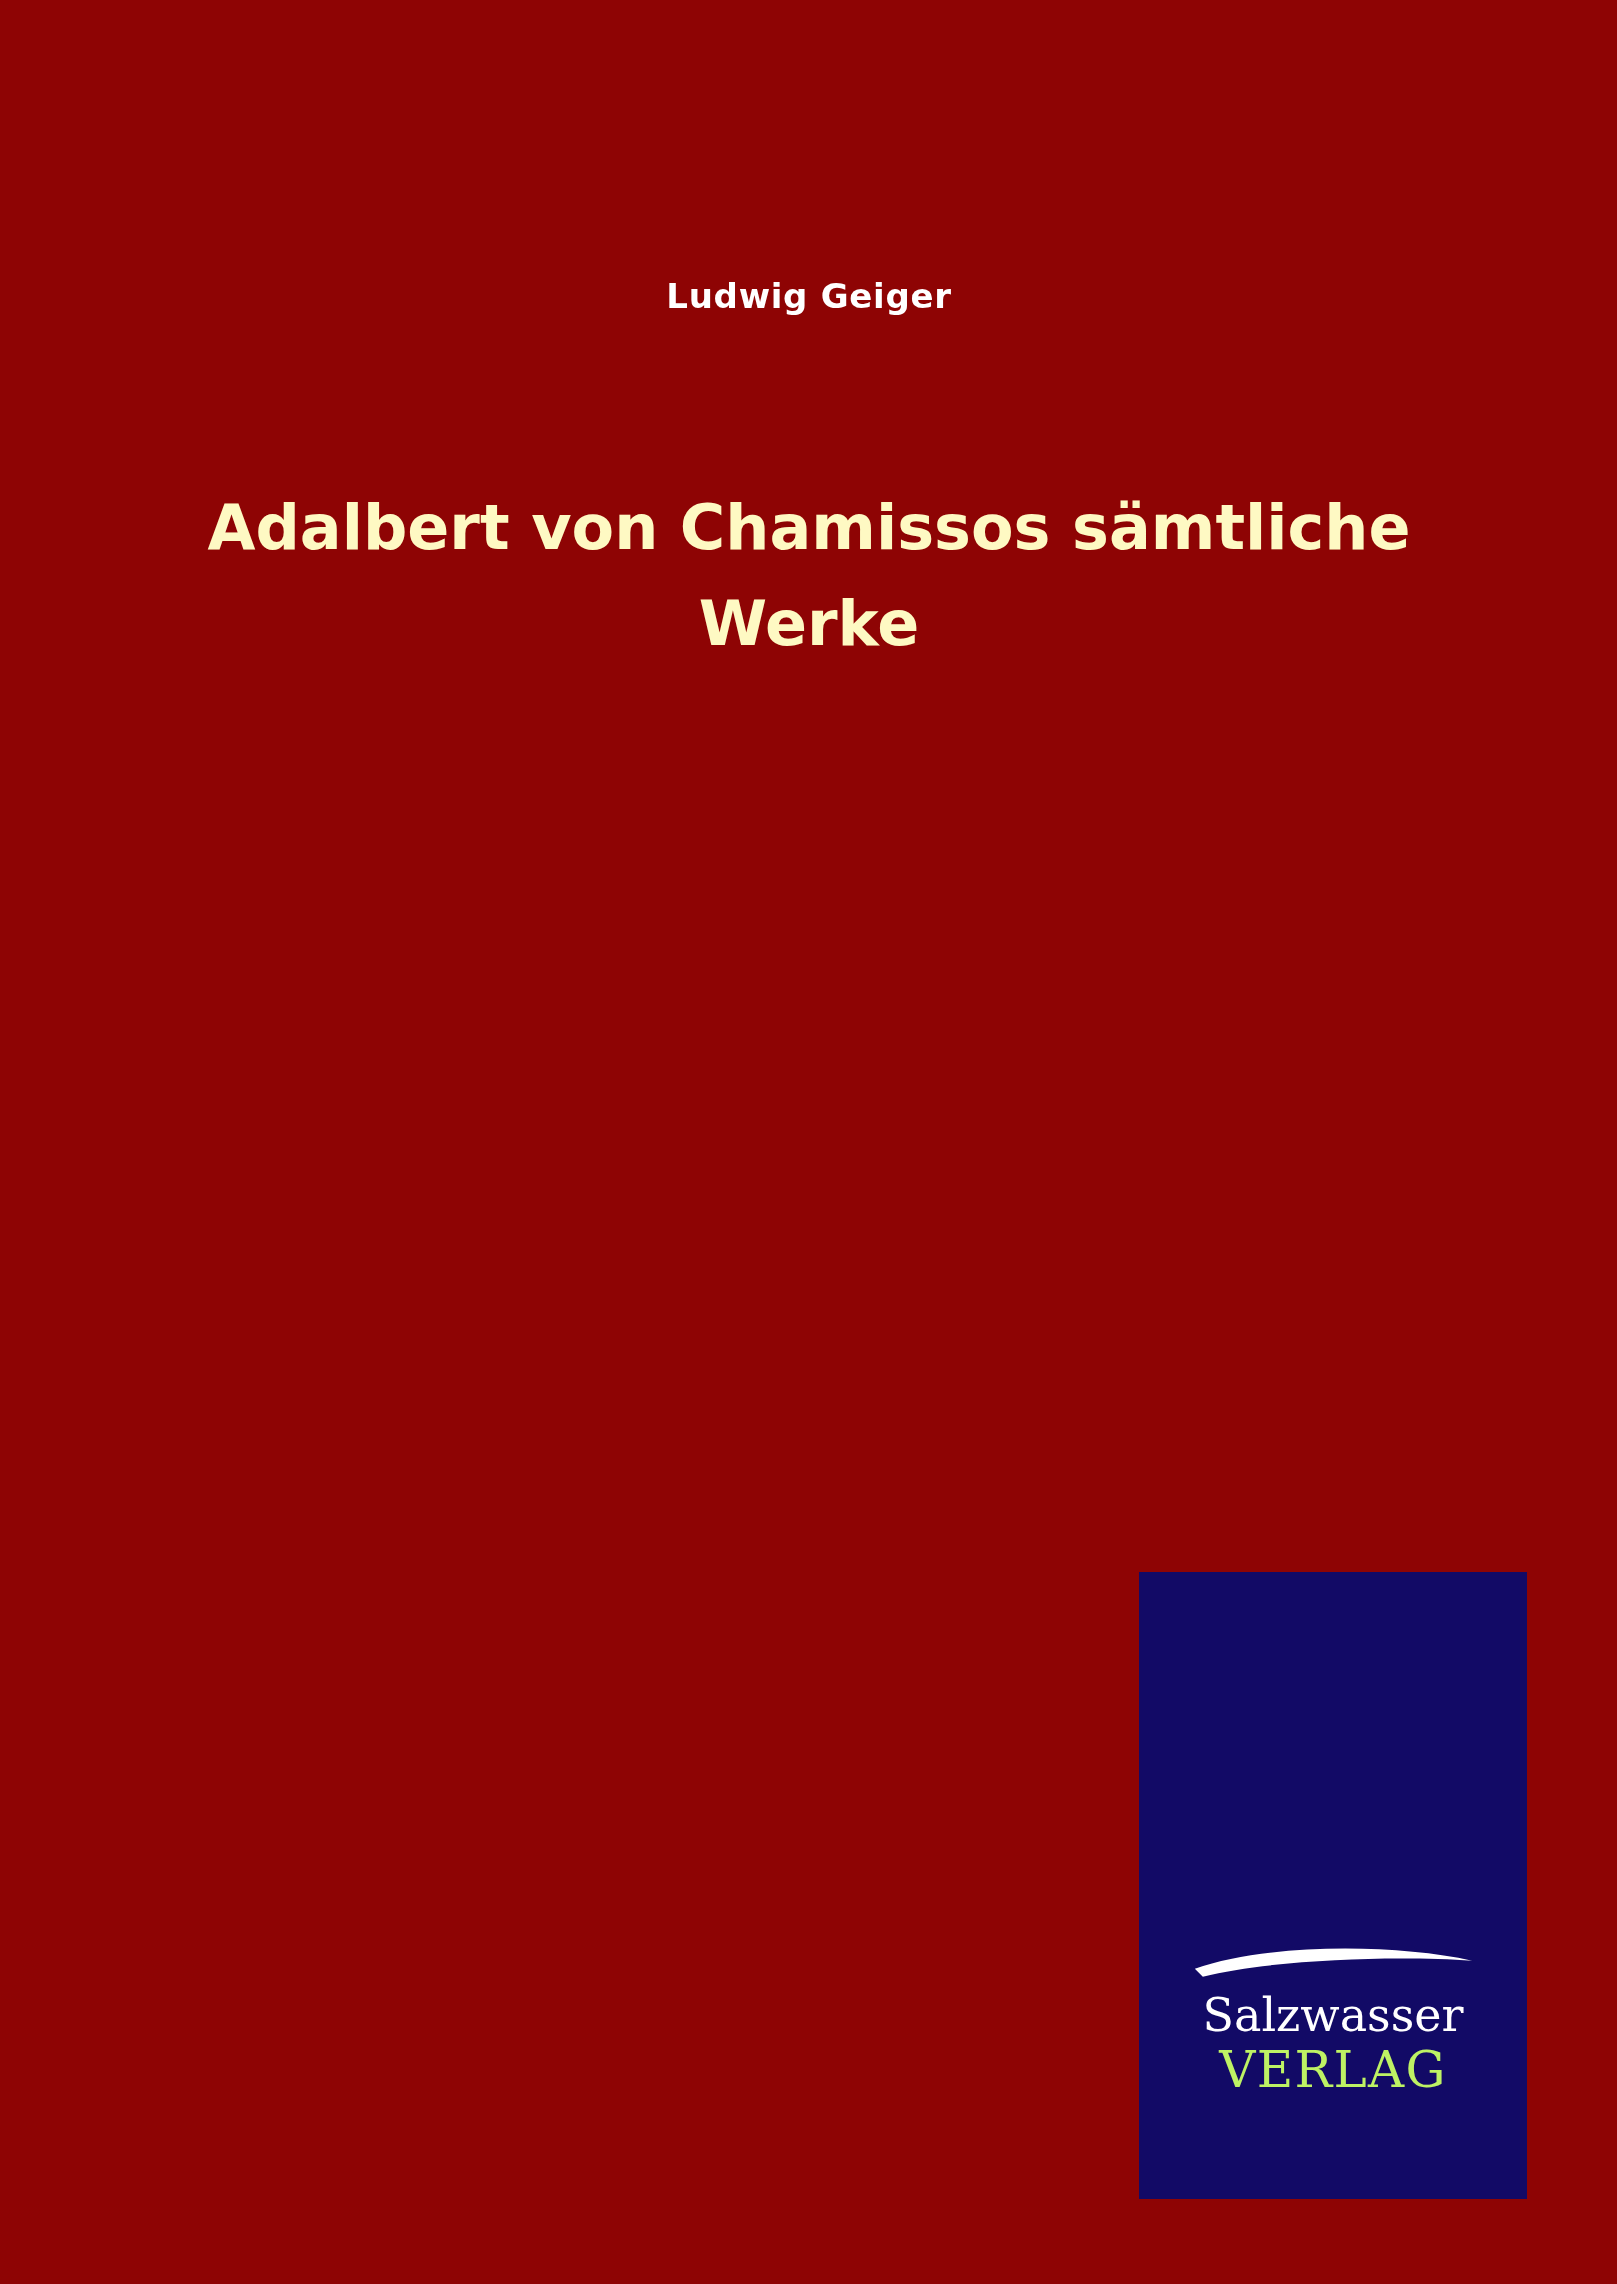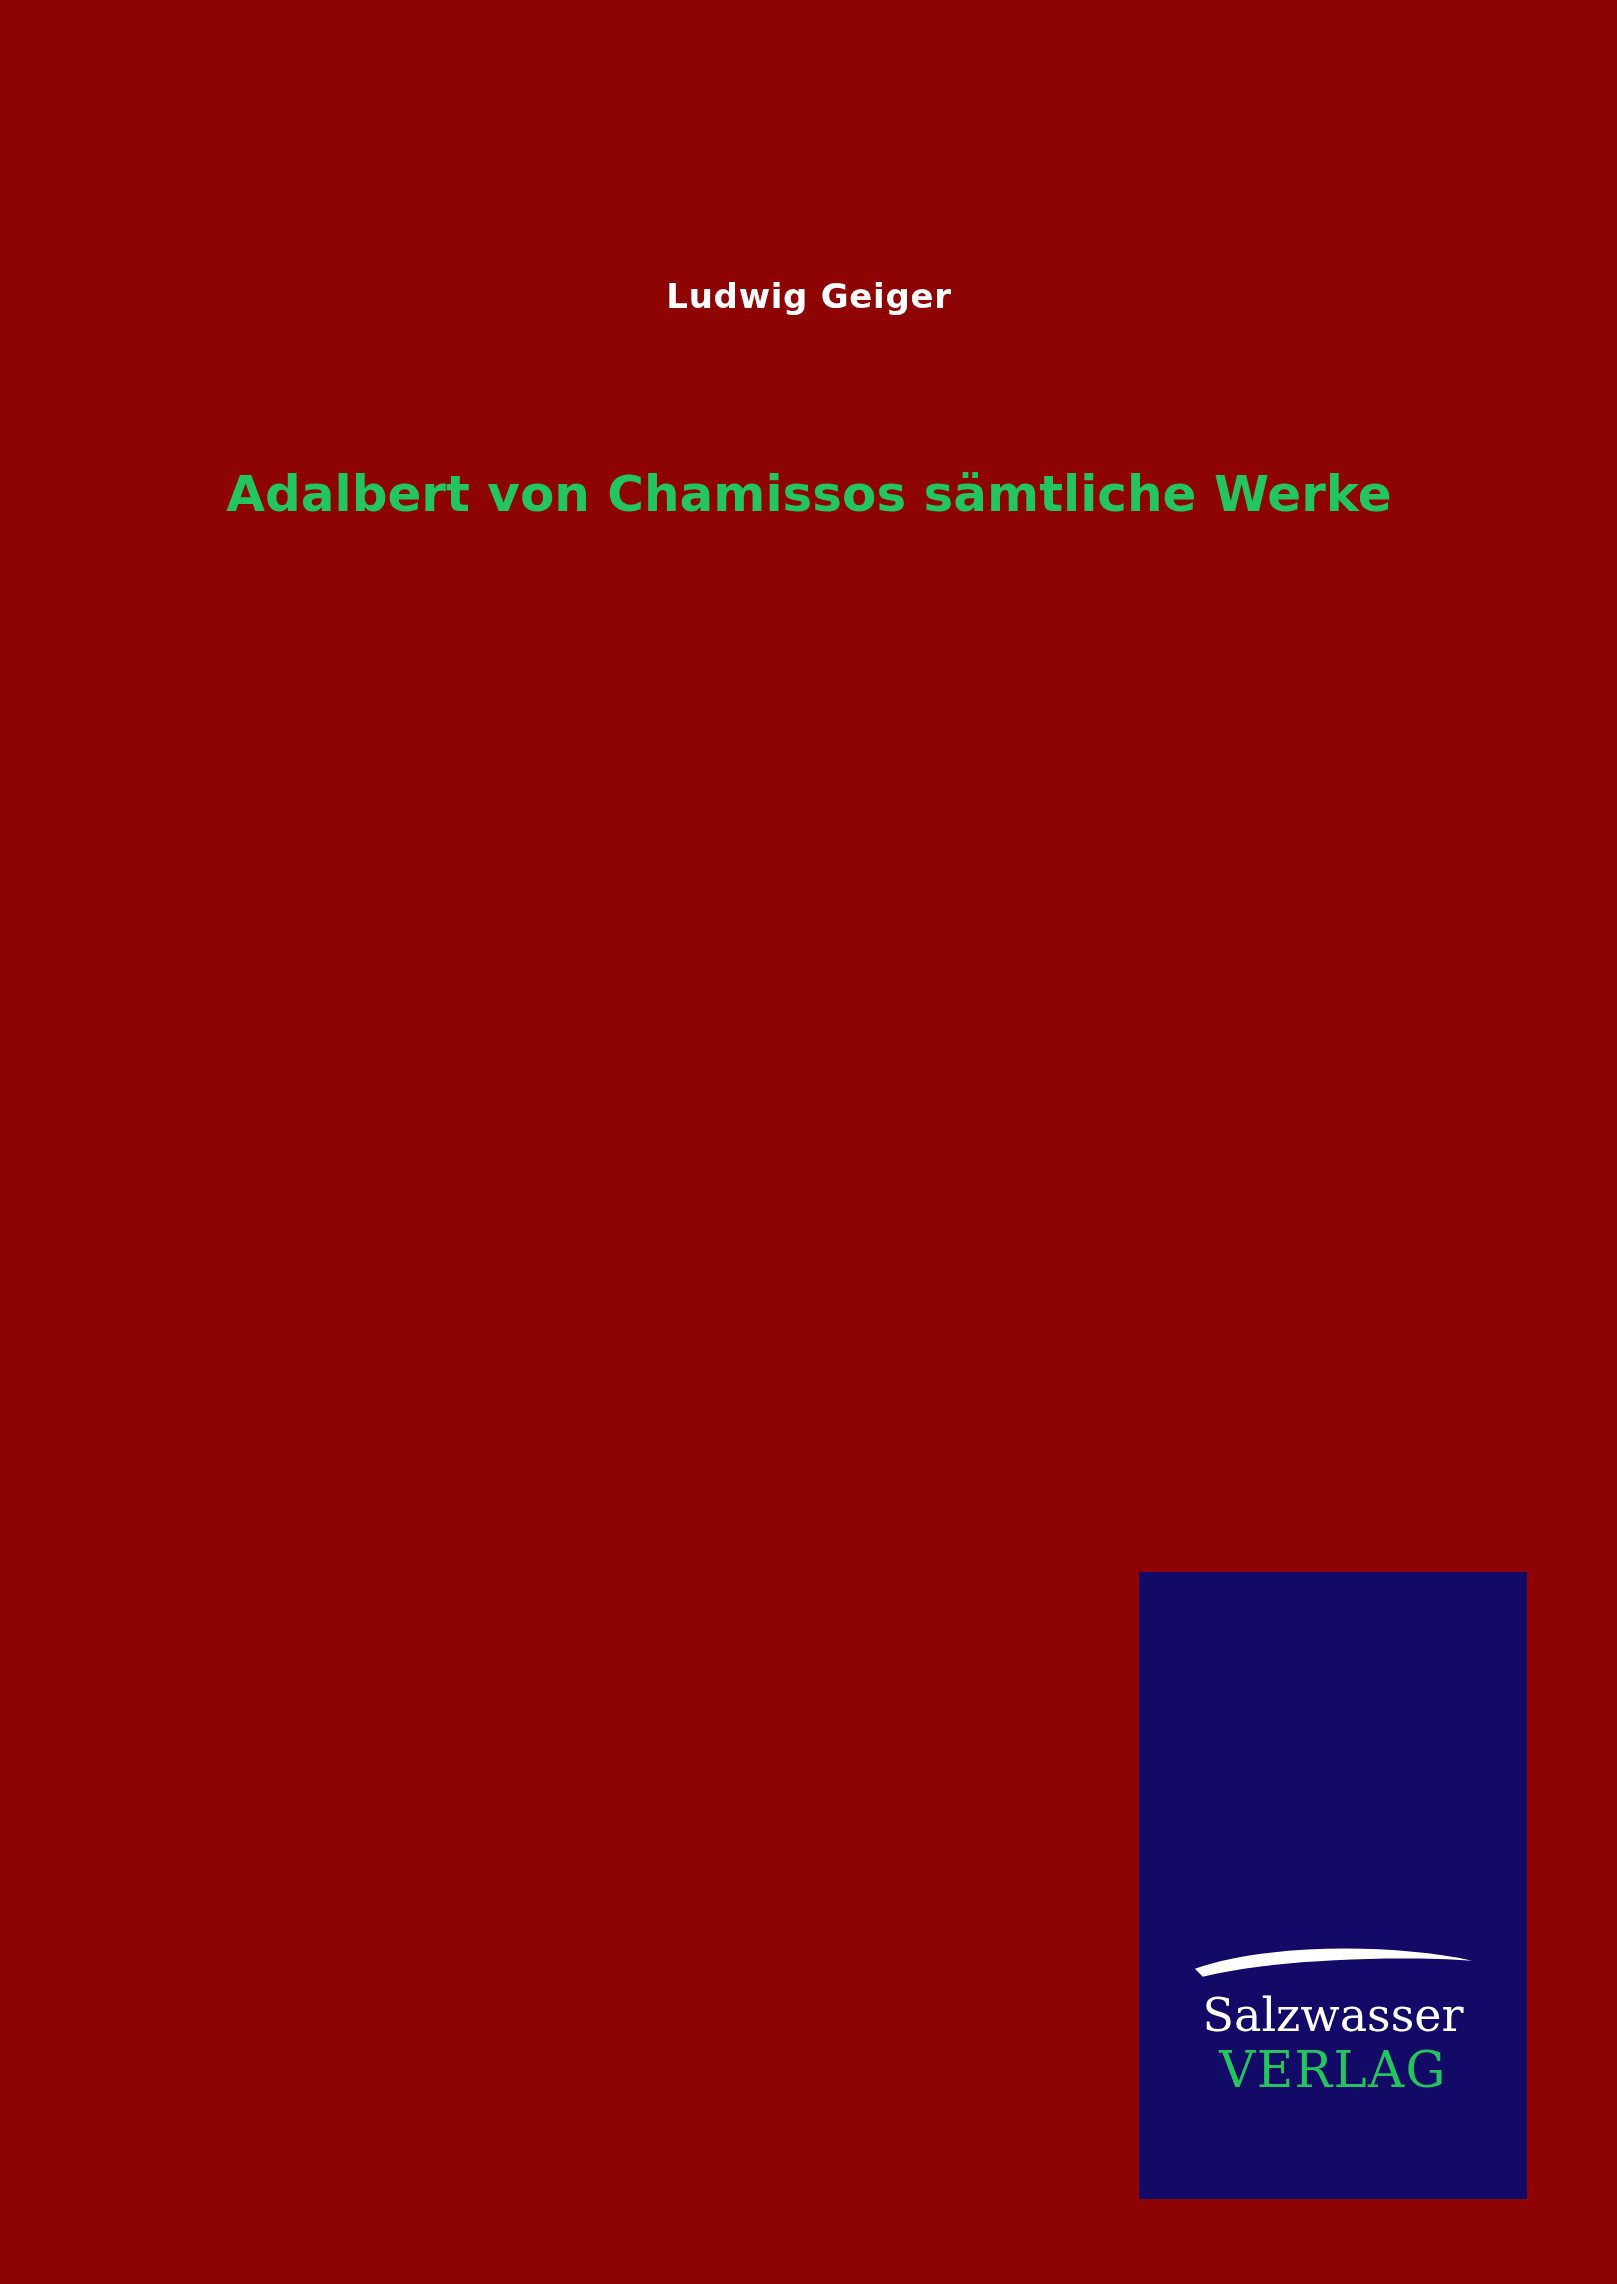--- a/index.html
+++ b/index.html
@@ -26,26 +26,26 @@
     width: 100%;
     text-align: center;
     color: #ffffff;
     font-size: 34px;
     font-weight: bold;
     letter-spacing: 0.7px;
     font-family: "DejaVu Sans", sans-serif;
   }
   .title {
     position: absolute;
-    top: 456px;
+    top: 480px;
     left: 135px;
     width: 1348px;
     text-align: center;
-    color: #22c55e;
-    font-size: 50px;
+    color: #fef9c3;
+    font-size: 62px;
     font-weight: bold;
     line-height: 1.55;
     font-family: "DejaVu Sans", sans-serif;
   }
   .publisher-block {
     position: absolute;
     left: 1139px;
     top: 1572px;
     width: 388px;
     height: 627px;
@@ -70,21 +70,21 @@
     font-size: 46px;
     letter-spacing: 0px;
     line-height: 1.12;
     color: #ffffff;
   }
   .pub-sub {
     font-family: "DejaVu Serif", serif;
     font-size: 50px;
     letter-spacing: 1.3px;
     line-height: 1.12;
-    color: #22c55e;
+    color: #bef264;
   }
 </style>
 </head>
 <body>
 
 <div class="cover">
 
   <div class="author">Ludwig Geiger</div>
 
   <div class="title">Adalbert von Chamissos sämtliche Werke</div>

